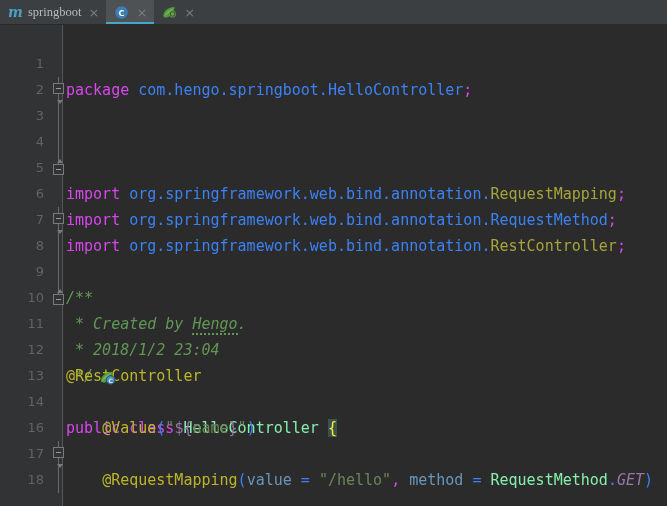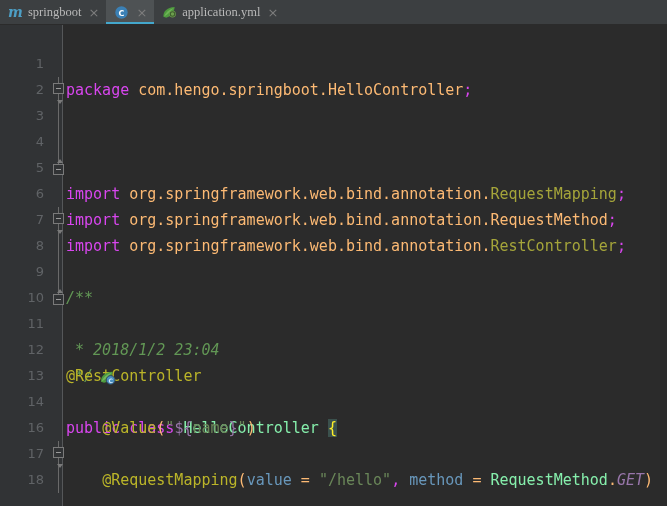--- a/index.html
+++ b/index.html
@@ -186,21 +186,21 @@
     position: absolute;
     left: 28px;
     top: 5px;
     width: 16px;
     height: 16px;
     z-index: 5;
   }
 
   
   .kw   { color: #d946ef; }   
-  .pl   { color: #fdba74; text-align: right; }   
+  .pl   { color: #3b82f6; text-align: right; }   
   .cls  { color: #86efac; }   
   .ann  { color: #bbb529; }   
   .used { color: #a5a53a; }   
   .str  { color: #6a8759; }   
   .tmpl { color: #9876aa; }   
   .cmt  { color: #629755; font-style: italic; }
   .fld  { color: #9876aa; }   
   .param{ color: #6897bb; }   
   .stat { color: #9876aa; font-style: italic; }
   .brace-hl {
@@ -236,21 +236,20 @@
 
   <div class="tab">
     <span class="tab-icon">
       <svg width="16" height="15" viewBox="0 0 16 16">
         <path d="M1.5 12.5 C1 7 5 2.5 13.5 2 C13 7 10 12 4.5 13.5 Z" fill="#4e9a3e"></path>
         <path d="M2.2 12.2 C3.5 8.5 7 5 12.5 3.2 C9 7 6 10.5 2.2 12.2 Z" fill="#6db356"></path>
         <circle cx="11.2" cy="9.6" r="3.6" fill="#6d9e4e"></circle>
         <circle cx="11.2" cy="9.6" r="2.4" fill="none" stroke="#3d5c2c" stroke-width="1.1"></circle>
       </svg>
     </span>
-    <span class="tab-label">application.yml</span>
     <span class="tab-close">×</span>
   </div>
 
 </div>
 
 <div class="editor">
   <div class="gutter"></div>
   <div class="gutter-sep"></div>
 
   <div class="lines">
@@ -301,20 +300,21 @@
       <span class="lnum">8</span>
       <span class="foldcol">
         <span class="fold-line"></span><span class="fold-box fold-start"></span>
       </span>
       <span class="code cmt">/**</span>
     </div>
 
     <div class="line">
       <span class="lnum">9</span>
       <span class="foldcol"><span class="fold-line"></span></span>
+      <span class="code cmt"> * Created by <span class="typo">Hengo</span>.</span>
     </div>
 
     <div class="line">
       <span class="lnum">10</span>
       <span class="foldcol"><span class="fold-line"></span></span>
       <span class="code cmt"> * 2018/1/2 23:04</span>
     </div>
 
     <div class="line">
       <span class="lnum">11</span>

